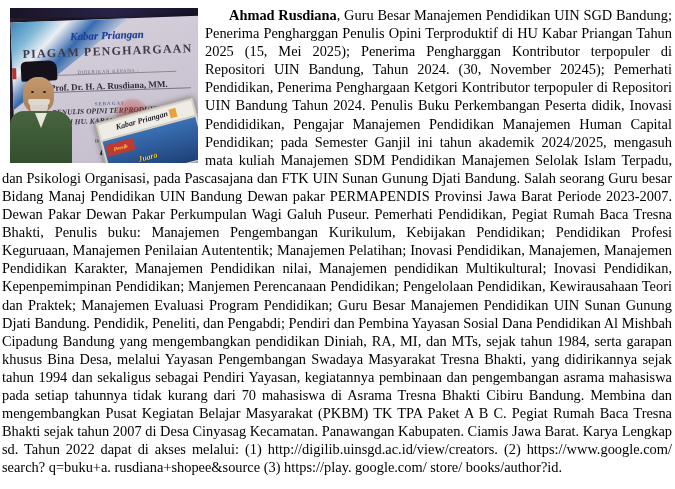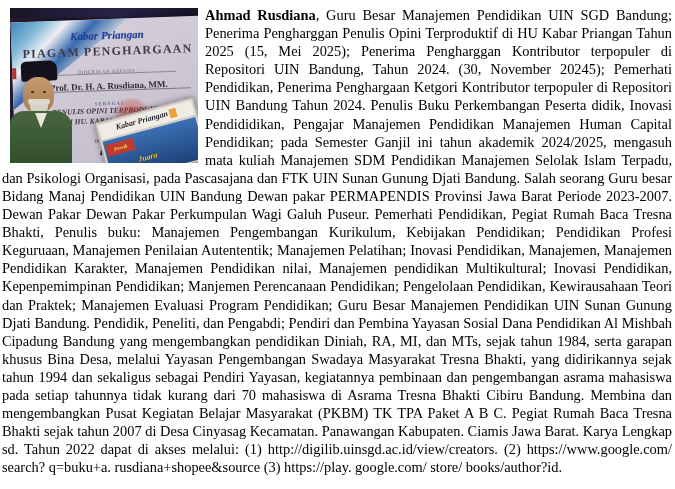--- a/index.html
+++ b/index.html
@@ -8,21 +8,21 @@
     position:relative;
     width:675px;height:489px;
     box-sizing:border-box;
     padding:6px 3px 0 2px;
     background:#ffffff;
     font-family:"Liberation Serif","DejaVu Serif",serif;
     font-size:14.4px;line-height:18.1px;color:#000;
     overflow:hidden;
   }
   .bio{margin:0;text-align:justify;}
-  .bio .lead{font-weight:bold;}
+  .bio .lead{font-weight:bold;margin-left:24px;}
 
   
   .photo{
     float:left;
     width:188px;height:155px;
     margin:2px 7px 5px 8px;
     position:relative;
     overflow:hidden;
     background:linear-gradient(100deg,#2b2133 0%,#1c1522 30%,#241b2e 60%,#352b40 100%);
   }

